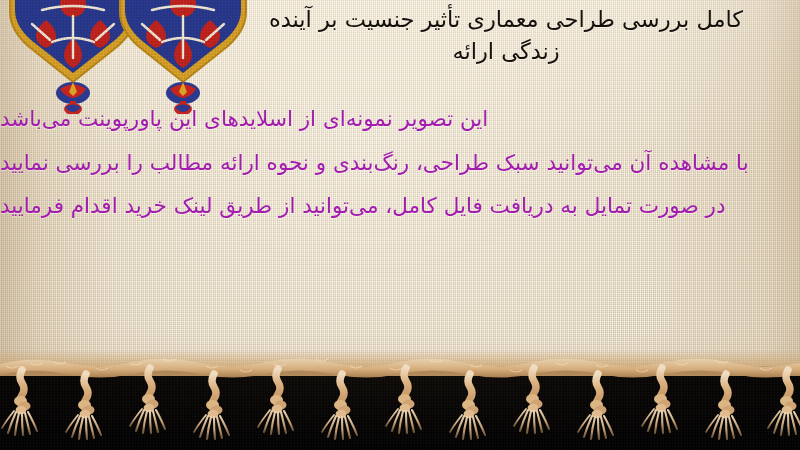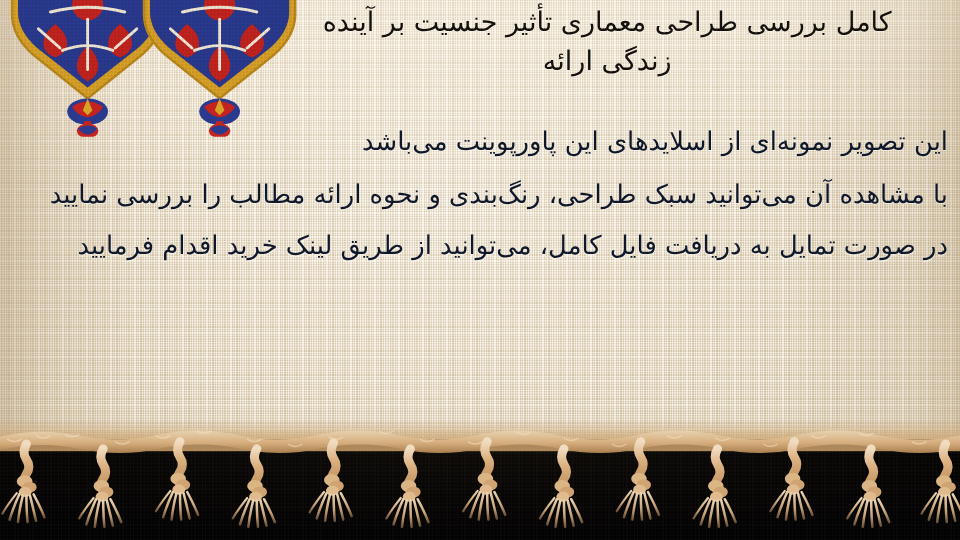--- a/index.html
+++ b/index.html
@@ -64,27 +64,27 @@
     font-size:22.5px;
     line-height:1.42;
     color:#14100c;
     letter-spacing:0px;
     text-shadow:0 1px 0 rgba(255,250,238,.55);
   }
   .body{
     position:absolute;
     right:10px;top:108px;width:790px;
     direction:rtl;
-    text-align:right;
-    color:#0f172a;
+    text-align:left;
+    color:#a21caf;
     text-shadow:0 1px 0 rgba(255,250,238,.5);
   }
   .body .ln{font-size:21px;line-height:1.0;margin-bottom:22px;white-space:nowrap;}
   .body .ln.l1{font-size:21.5px;}
-  .body .ln.l2{font-size:21.5px;margin-left:40px;}
+  .body .ln.l2{font-size:21.5px;}
   .body .ln.l3{font-size:21.5px;}
 
   
   .blackband{
     position:absolute;left:0;bottom:0;width:800px;height:84px;
     background:
       radial-gradient(ellipse 600px 70px at 50% 10%, #0d0a07 0%, #070504 60%, #030202 100%),
       #040303;
   }
   .bandnoise{

